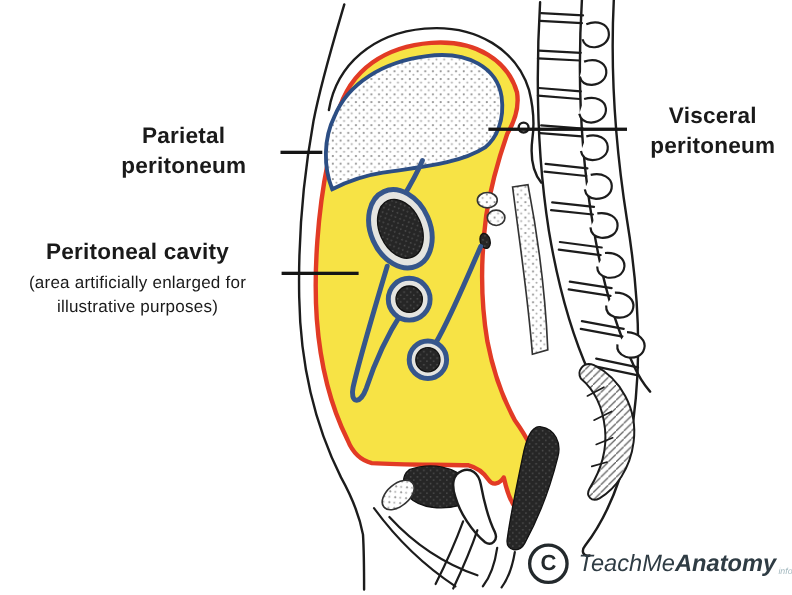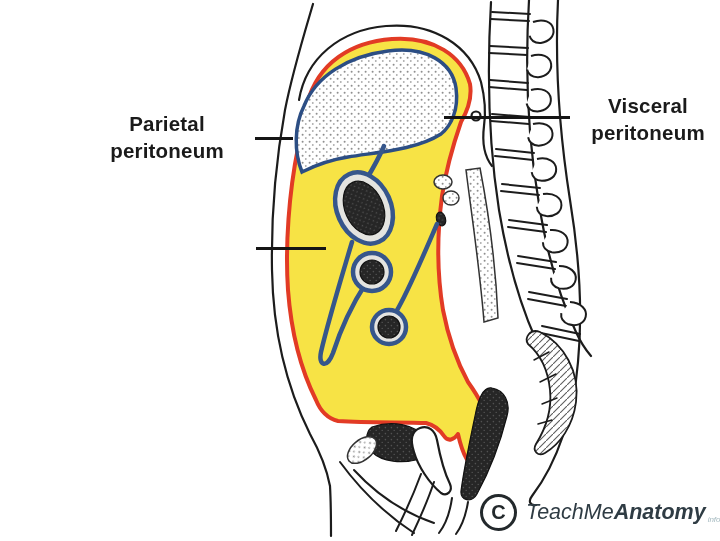--- a/index.html
+++ b/index.html
@@ -164,20 +164,27 @@
 
   <div class="leader" style="left:255px;top:137px;width:38px"></div>
   <div class="leader" style="left:256px;top:247px;width:70px"></div>
   <div class="leader" style="left:444px;top:116px;width:126px"></div>
 
   <div class="label" style="left:62px;top:110px;width:210px">
     <div>Parietal</div>
     <div>peritoneum</div>
   </div>
 
+  <div class="label" style="left:0px;top:215px;width:250px">
+    <div>Peritoneal cavity</div>
+    <div class="note">
+      <div>(area artificially enlarged for</div>
+      <div>illustrative purposes)</div>
+    </div>
+  </div>
 
   <div class="label" style="left:548px;top:92px;width:200px">
     <div>Visceral</div>
     <div>peritoneum</div>
   </div>
 
   <div class="watermark">
     <span class="cmark">C</span>
     <span class="brand"><span>TeachMe</span><b>Anatomy</b><span class="suffix">info</span></span>
   </div>

